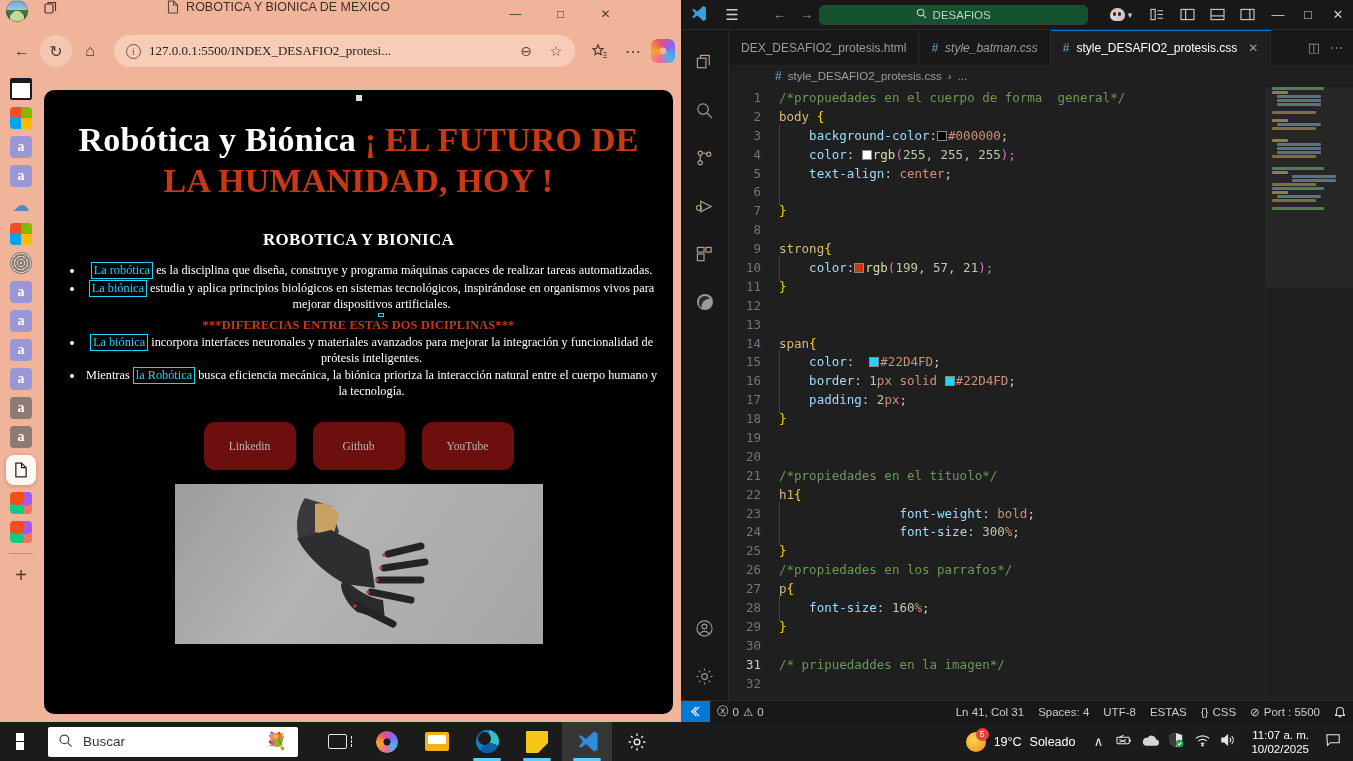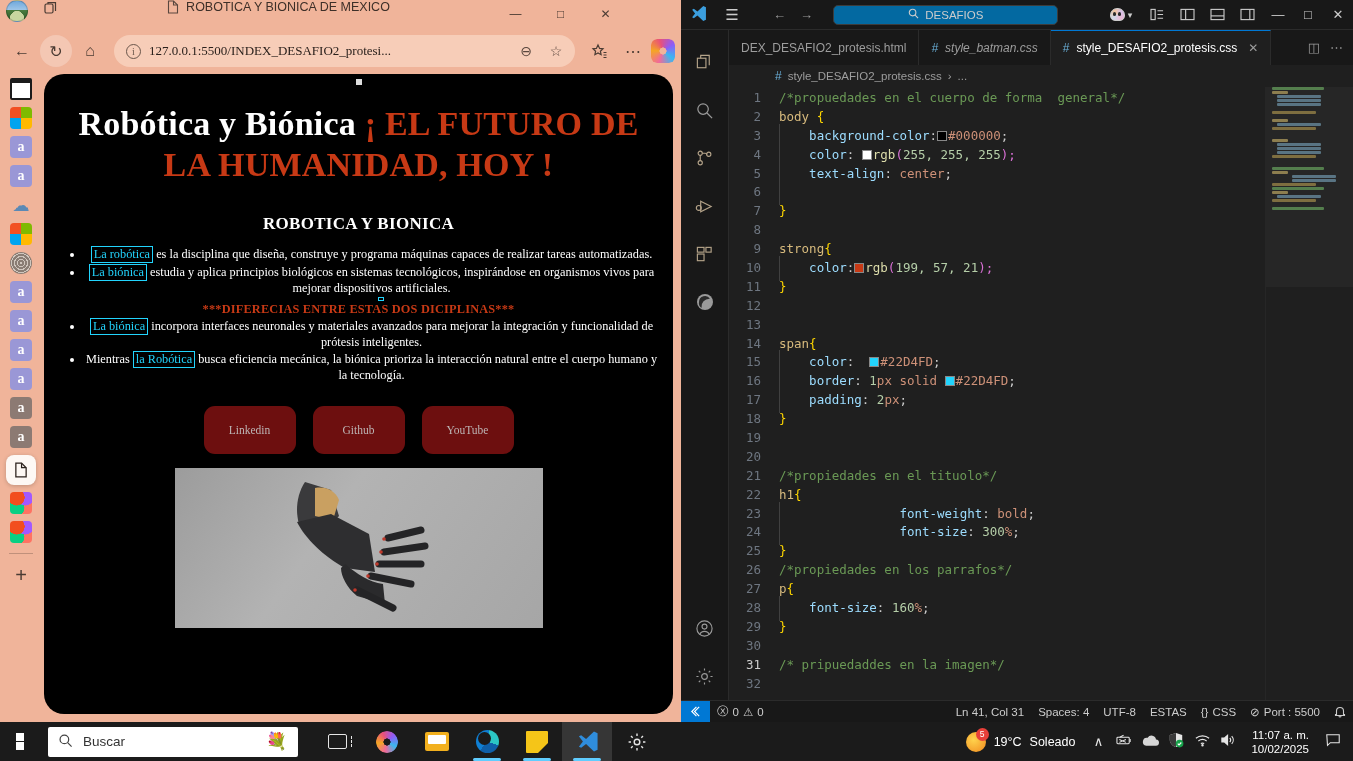--- a/index.html
+++ b/index.html
@@ -100,22 +100,22 @@
     background: radial-gradient(circle at 30% 25%, #f24e1e 0 35%, transparent 36%),
                 radial-gradient(circle at 70% 25%, #a259ff 0 35%, transparent 36%),
                 radial-gradient(circle at 30% 72%, #0acf83 0 35%, transparent 36%),
                 radial-gradient(circle at 70% 72%, #ff7262 0 35%, transparent 36%);
   }
   .sb-sep { width: 24px; height: 1px; background: rgba(0,0,0,.2); margin: 3px 0; }
   .sb-plus { color:#4a3b33; font-size: 20px; }
 
   
   .page-frame {
-    flex: 1 1 auto; margin: 0 8px 8px 2px; background: #000;
-    border-radius: 20px; overflow: hidden; position: relative;
+    flex: 1 1 auto; margin: 16px 8px 8px 2px; background: #000;
+    border-radius: 10px; overflow: hidden; position: relative;
     text-align: center; color: #fff;
     font-family: "Liberation Serif", serif;
   }
   .page-drag { width: 6px; height: 6px; background:#ddd; margin: 5px auto 0; }
   h1.page-h1 {
     font-size: 34px; font-weight: bold; line-height: 1.22;
     margin: 18px 28px 0; letter-spacing: .2px;
   }
   .strong-red { color: #c73915; }
   h2.page-h2 { font-size: 17px; font-weight: bold; margin: 28px 0 12px; letter-spacing:.3px; }
@@ -148,21 +148,21 @@
     background: #1f1f1f; color: #cccccc; display: flex; flex-direction: column;
   }
   .vs-title {
     height: 30px; background: #181818; display: flex; align-items: center;
     flex: 0 0 30px; border-bottom: 1px solid #2b2b2b;
   }
   .vs-logo { width: 34px; text-align:center; color:#3b9ede; font-size:15px; }
   .vs-hamb { width: 34px; text-align:center; color:#cccccc; font-size:15px; }
   .vs-nav { display:flex; gap:14px; margin-left:24px; color:#9b9b9b; font-size:13px; }
   .vs-search {
-    width: 225px; height: 20px; margin: 0 auto; background: #0369a1;
+    width: 269px; height: 20px; margin: 0 auto; background: #14532d;
     border: 1px solid #3c3c3c; border-radius: 5px;
     display:flex; align-items:center; justify-content:center; gap:6px;
     font-size: 11.5px; color:#cccccc;
   }
   .vs-title-right { display:flex; align-items:center; gap:0; margin-left:auto; }
   .vs-ti { width: 30px; height:30px; display:flex; align-items:center; justify-content:center; color:#cccccc; font-size:13px; }
   .vs-ti.wb { width: 44px; font-size: 11px; }
   .copilot-vs {
     width:15px; height:13px; border-radius: 7px 7px 5px 5px;
     background: conic-gradient(from 140deg,#e8b9d6,#cfd8e8,#f0c4a0,#d6c0e8,#e8b9d6);

